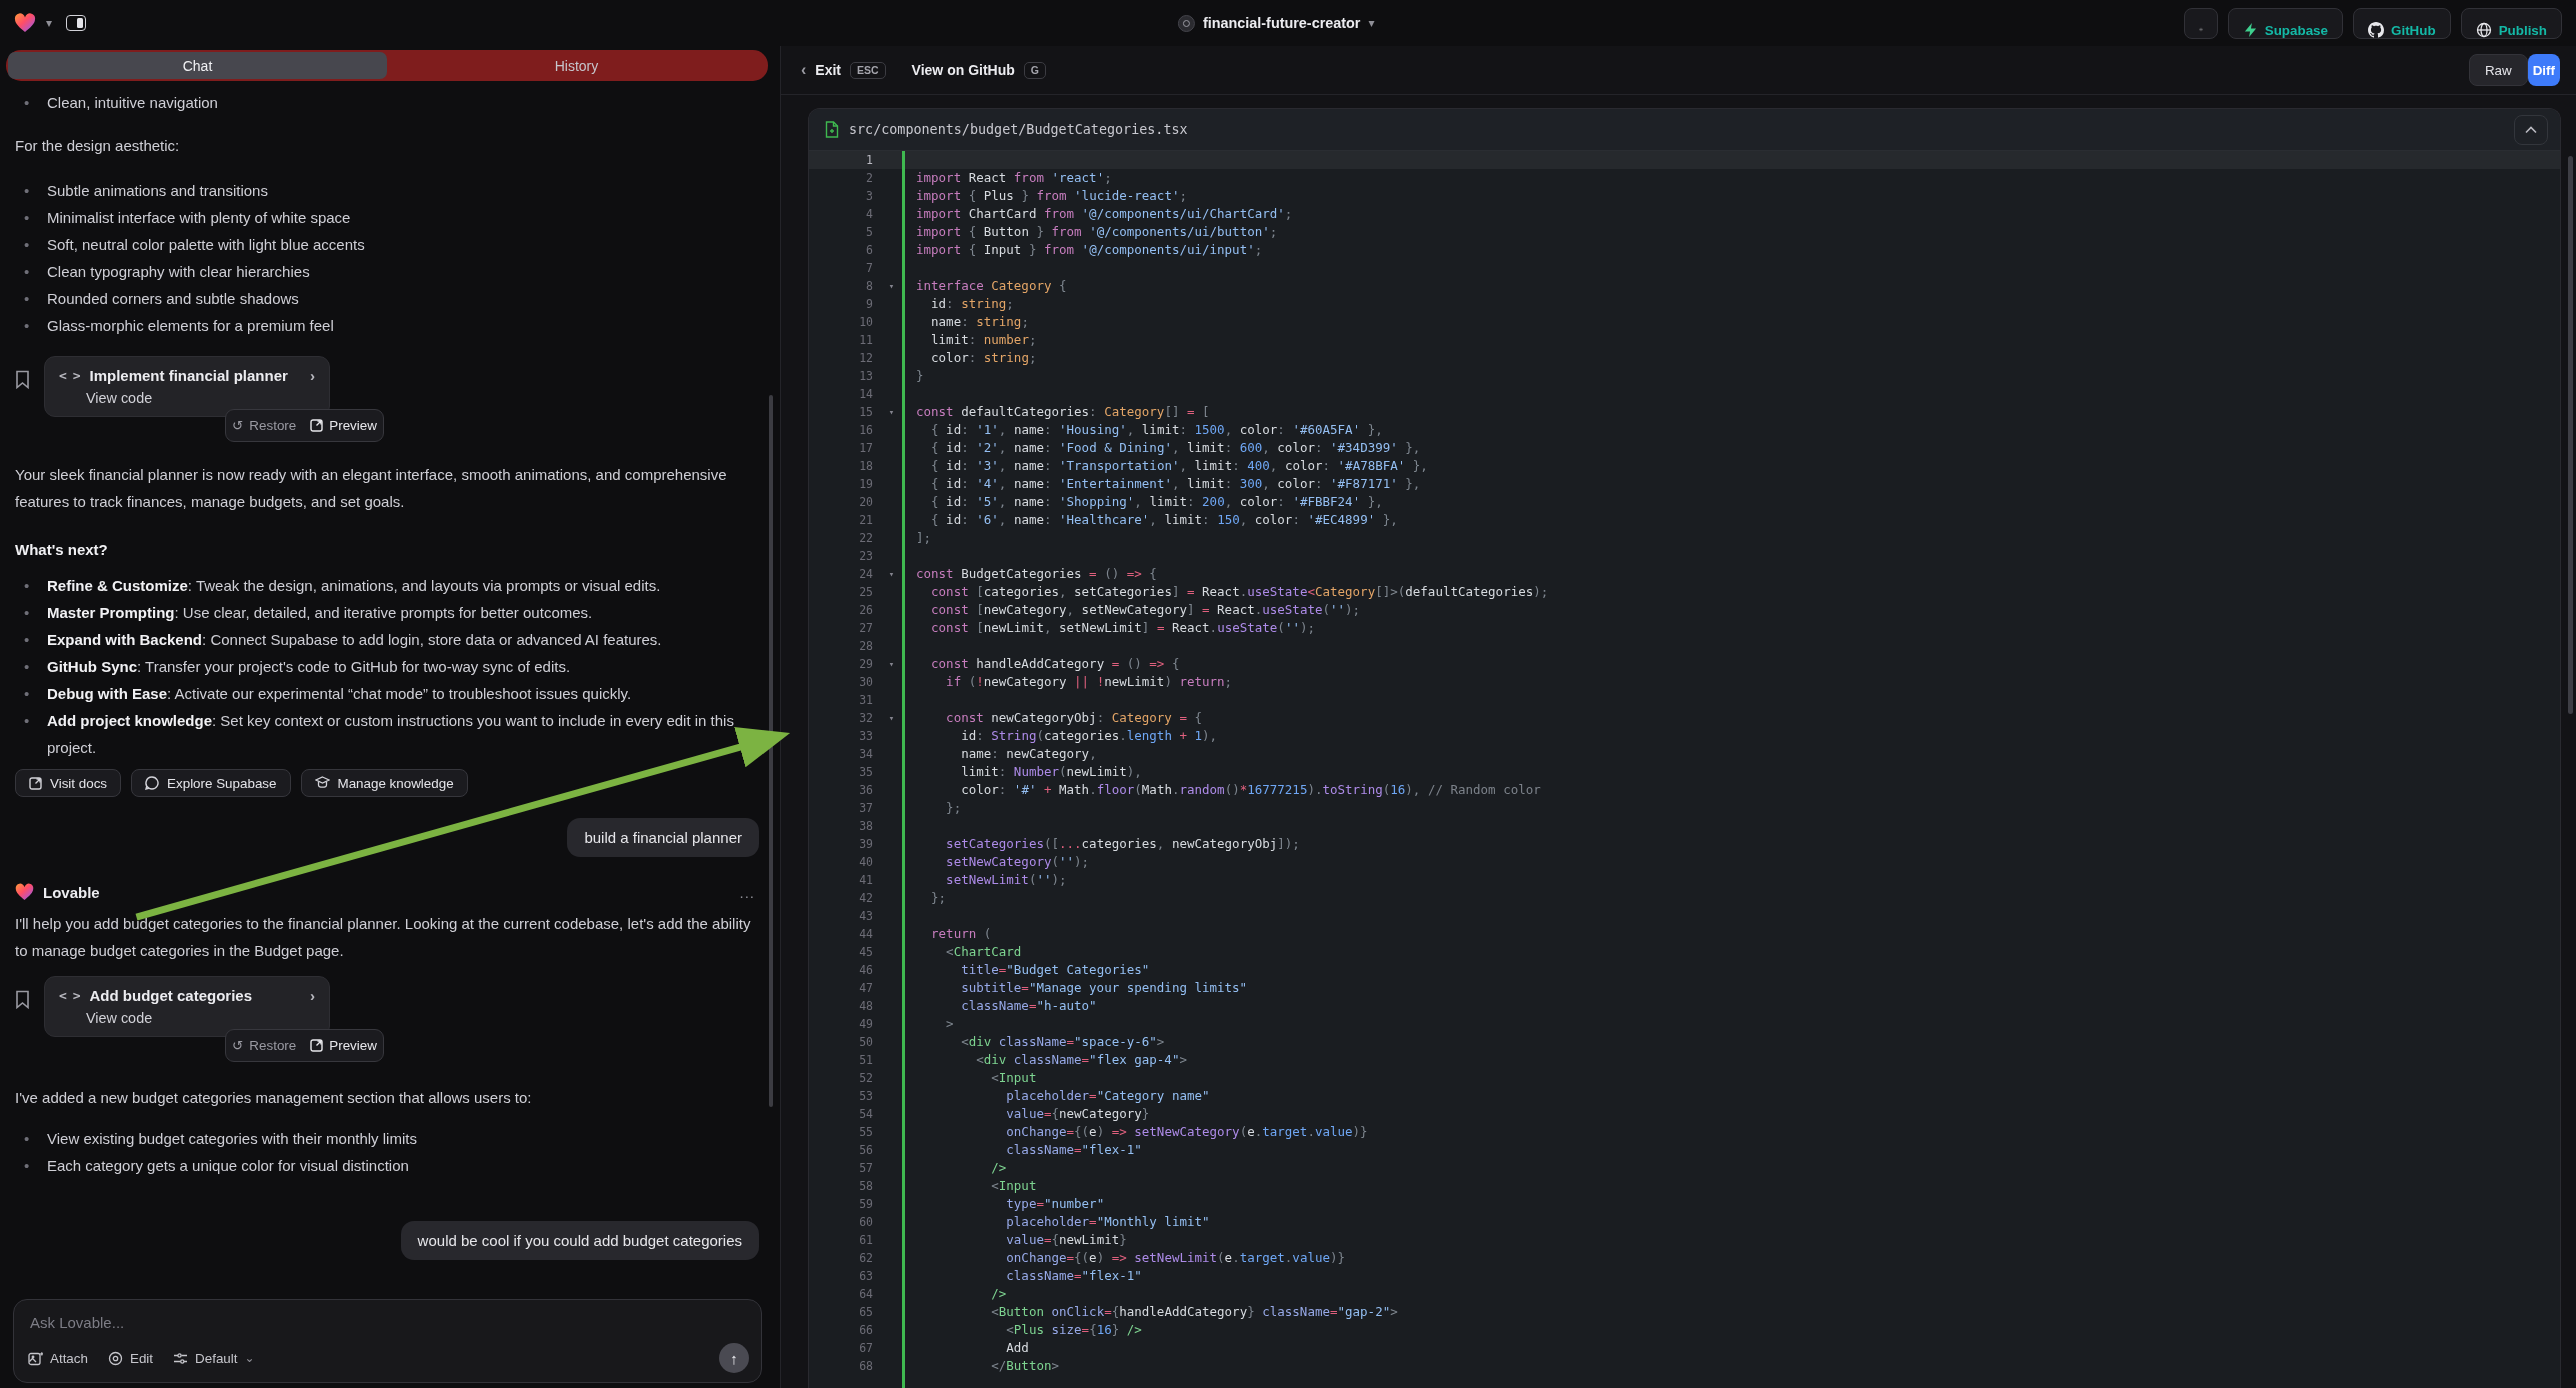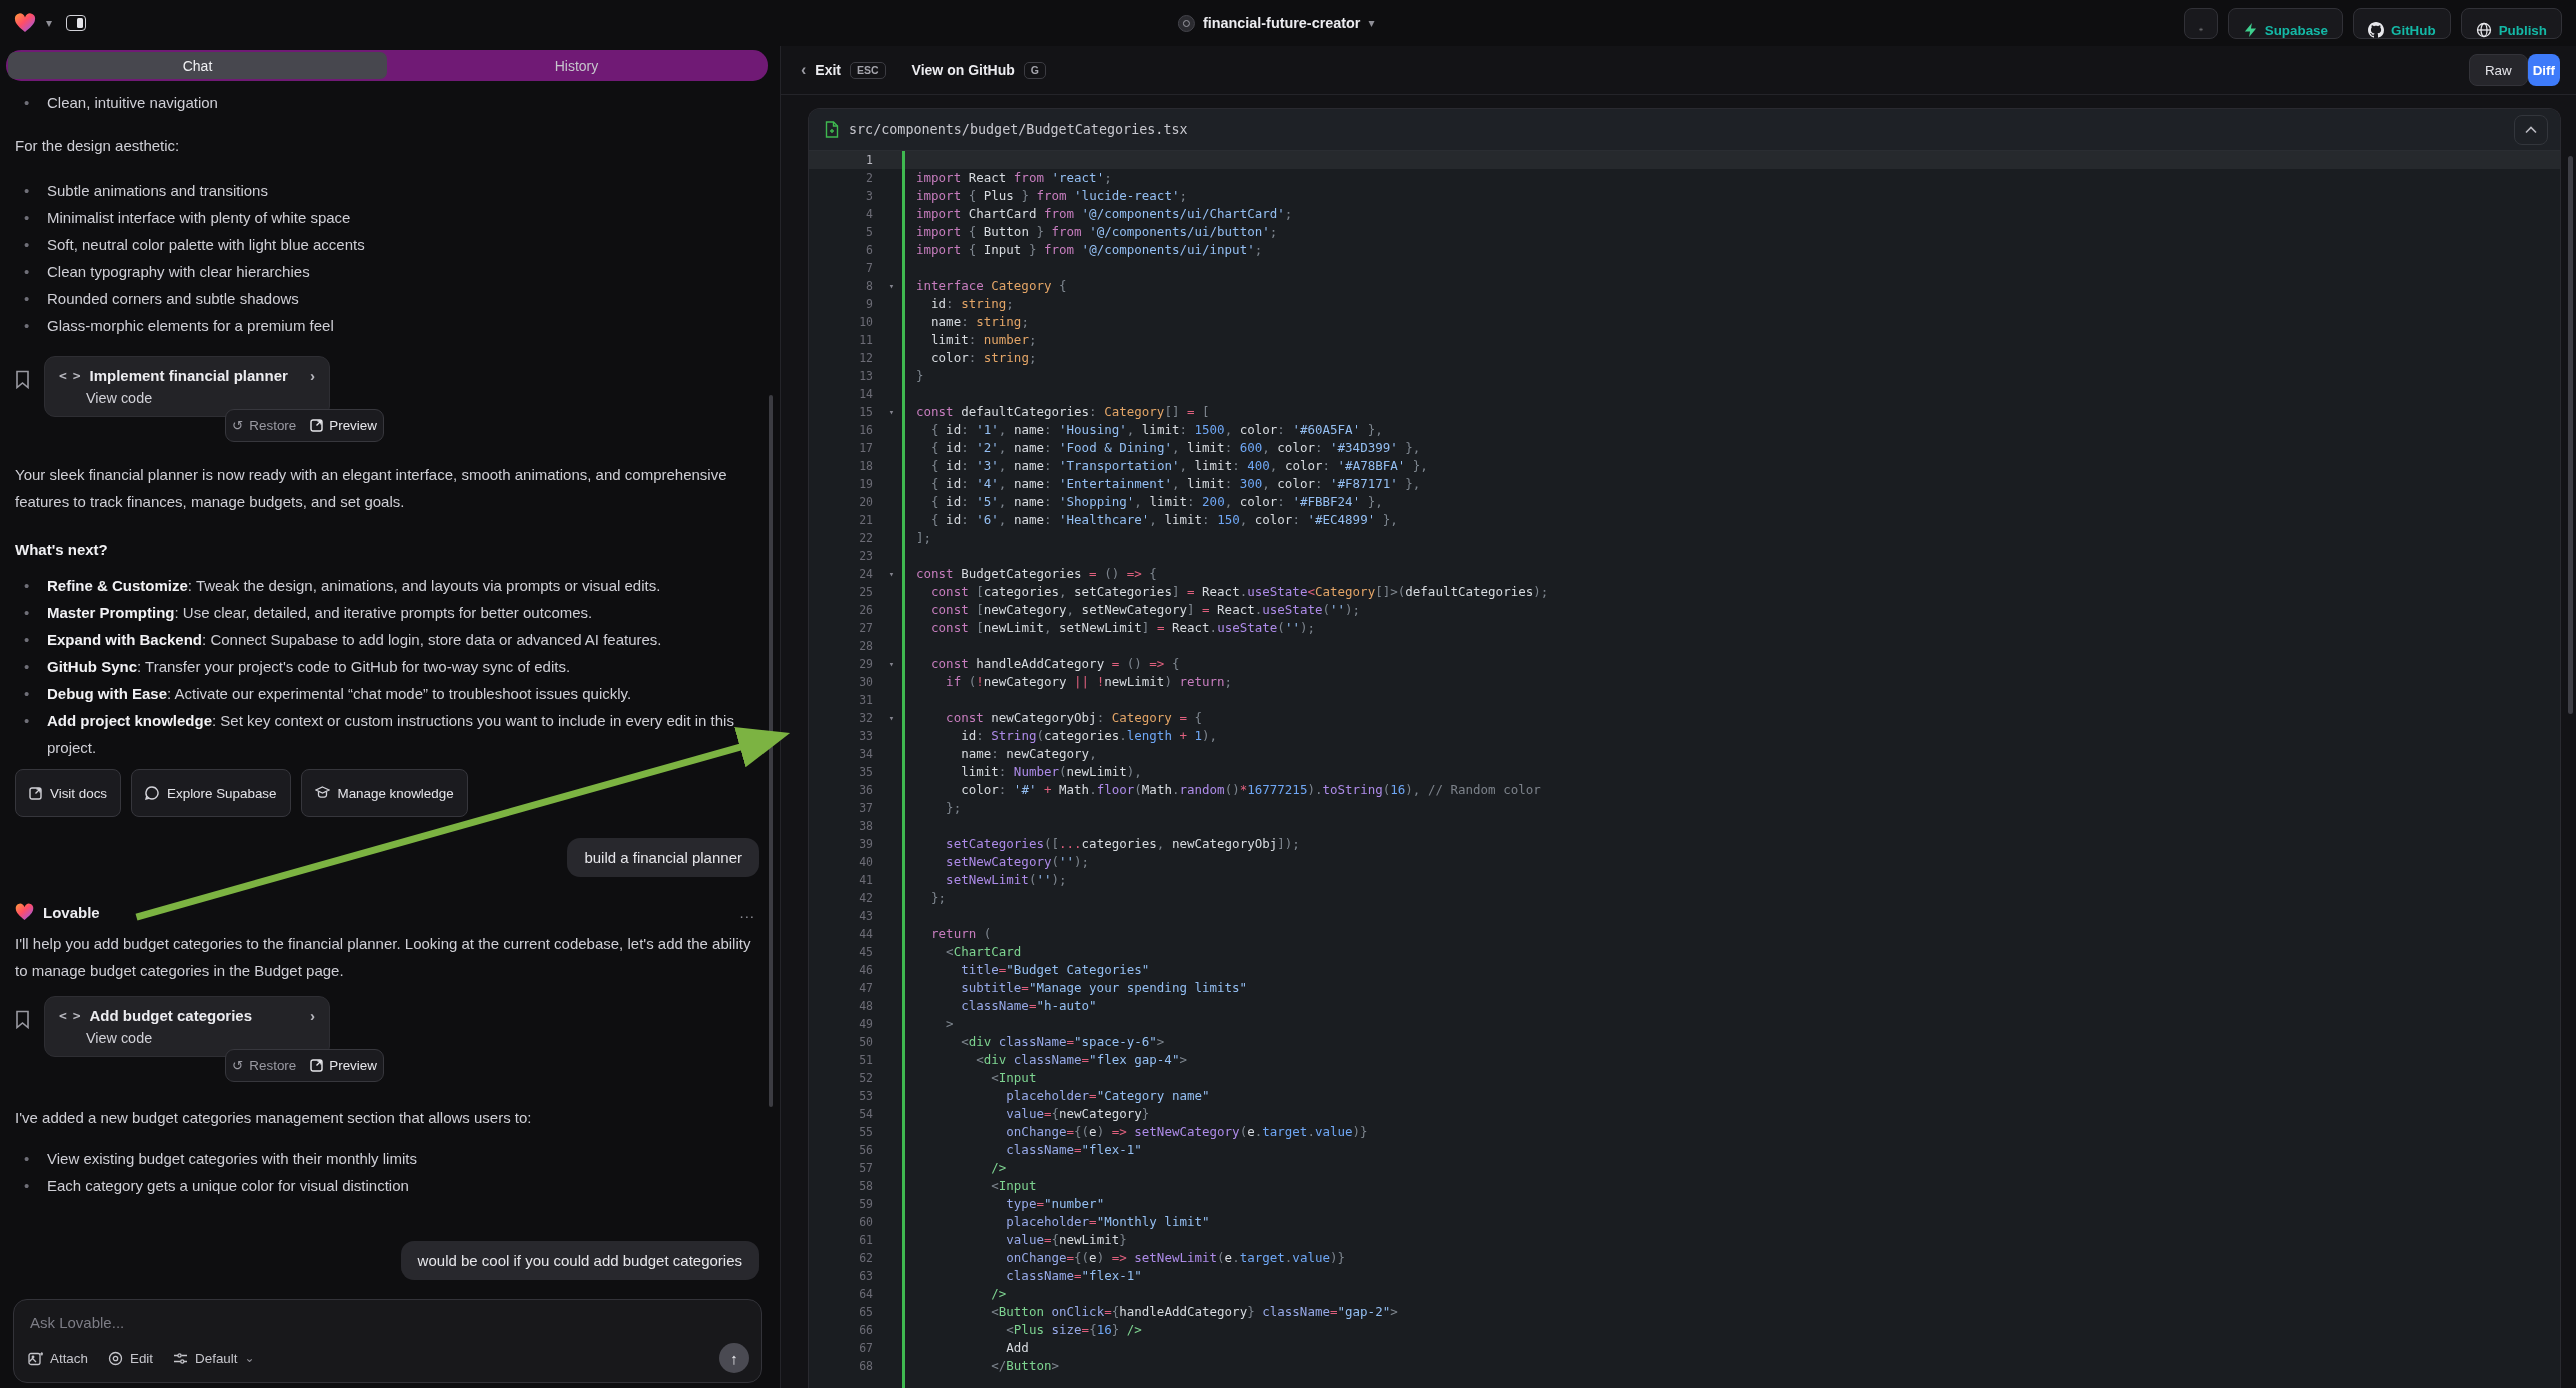--- a/index.html
+++ b/index.html
@@ -17,21 +17,21 @@
   .panel-icon { width:20px; height:16px; border:1.8px solid #d2d2d8; border-radius:4px; position:relative; }
   .panel-icon::after { content:""; position:absolute; right:2px; top:2px; bottom:2px; width:6px; background:#e5e5ea; border-radius:1.5px; }
   .proj-fav { width:17px; height:17px; border-radius:50%; background:#2b2b30; border:1px solid #44444b; position:relative; }
   .proj-fav::after{ content:""; position:absolute; inset:4px; border-radius:50%; border:1.5px solid #9a9aa2; }
   .proj-name { font-size:14.4px; color:#ececf0; font-weight:600; }
   .pill { display:flex; align-items:flex-end; gap:7px; height:31px; padding:0 14px; border:1px solid #313137; background:#19191d; border-radius:8px; color:#14b8a6; font-size:13.4px; font-weight:600; cursor:pointer; }
   .gearbtn { width:34px; height:31px; }
 
   
   .chat-panel { position:absolute; top:46px; left:0; width:775px; bottom:0; }
-  .tabbar { position:absolute; top:4px; left:6px; width:762px; height:31px; background:#701a75; border-radius:15px; display:flex; padding:2px; }
+  .tabbar { position:absolute; top:4px; left:6px; width:762px; height:31px; background:#7f1d1d; border-radius:15px; display:flex; padding:2px; }
   .tab { flex:1; display:flex; align-items:center; justify-content:center; font-size:14px; color:#c6c6cc; border-radius:7px; cursor:pointer; }
   .tab.active { background:#47474e; color:#f0f0f3; }
   .chat-scroll { position:absolute; top:39px; left:0; right:8px; bottom:100px; overflow:hidden; padding:0 0 0 15px; }
   .chat-scrollbar { position:absolute; right:2px; top:349px; width:4px; height:712px; border-radius:2px; background:#3c3c42; }
 
   .bullets { list-style:none; }
   .bullets li { position:relative; padding-left:32px; font-size:15px; line-height:27px; color:#cfcfd6; }
   .bullets li::before { content:"•"; position:absolute; left:9px; color:#6f6f78; }
   .bullets li b { color:#f1f1f4; font-weight:700; }
   .chat-p { font-size:15px; line-height:27px; color:#cfcfd6; max-width:745px; }
@@ -42,21 +42,21 @@
   .ver-card { width:286px; background:#232327; border:1px solid #2e2e33; border-radius:11px; padding:10px 14px; cursor:pointer; }
   .ver-title-row { display:flex; align-items:center; gap:10px; font-size:15px; color:#ececf0; font-weight:600; }
   .code-glyph { font-family:"DejaVu Sans Mono",monospace; color:#b9b9c0; font-size:13px; letter-spacing:-1px; }
   .ver-chev { margin-left:auto; color:#b9b9c0; font-size:15px; }
   .ver-sub { margin:6px 0 0 27px; font-size:14.4px; color:#d2d2d8; cursor:pointer; }
   .restore-pill { margin:-8px 0 0 181px; width:159px; height:33px; background:#1b1b1f; border:1px solid #37373d; border-radius:9px; display:flex; align-items:center; justify-content:center; gap:14px; position:relative; z-index:2; }
   .rp-btn { display:flex; align-items:center; gap:6px; background:none; border:none; font-size:13.4px; cursor:pointer; }
   .rp-restore { color:#9a9aa2; } .rp-preview { color:#e8e8ec; }
 
   .quick-row { display:flex; gap:10px; }
-  .q-btn { display:flex; align-items:center; gap:8px; height:48px; padding:0 13px; background:#1b1b1f; border:1px solid #36363c; border-radius:8px; color:#e4e4e9; font-size:13.4px; cursor:pointer; }
+  .q-btn { display:flex; align-items:center; gap:8px; height:28px; padding:0 13px; background:#1b1b1f; border:1px solid #36363c; border-radius:8px; color:#e4e4e9; font-size:13.4px; cursor:pointer; }
   .q-btn svg { flex:none; }
 
   .bubble-row { display:flex; justify-content:flex-end; padding-right:8px; }
   .bubble { background:#28282d; border-radius:13px; padding:11px 17px; font-size:15px; color:#e6e6ea; }
 
   .lovable-row { display:flex; align-items:center; gap:9px; padding-right:12px; }
   .lovable-name { font-size:15px; font-weight:600; color:#ececf0; }
   .more-dots { margin-left:auto; color:#8f8f97; font-size:15px; letter-spacing:1px; cursor:pointer; }
 
   .ask-box { position:absolute; left:13px; right:13px; bottom:5px; height:84px; background:#18181b; border:1px solid #333339; border-radius:14px; padding:14px 16px 10px; }

